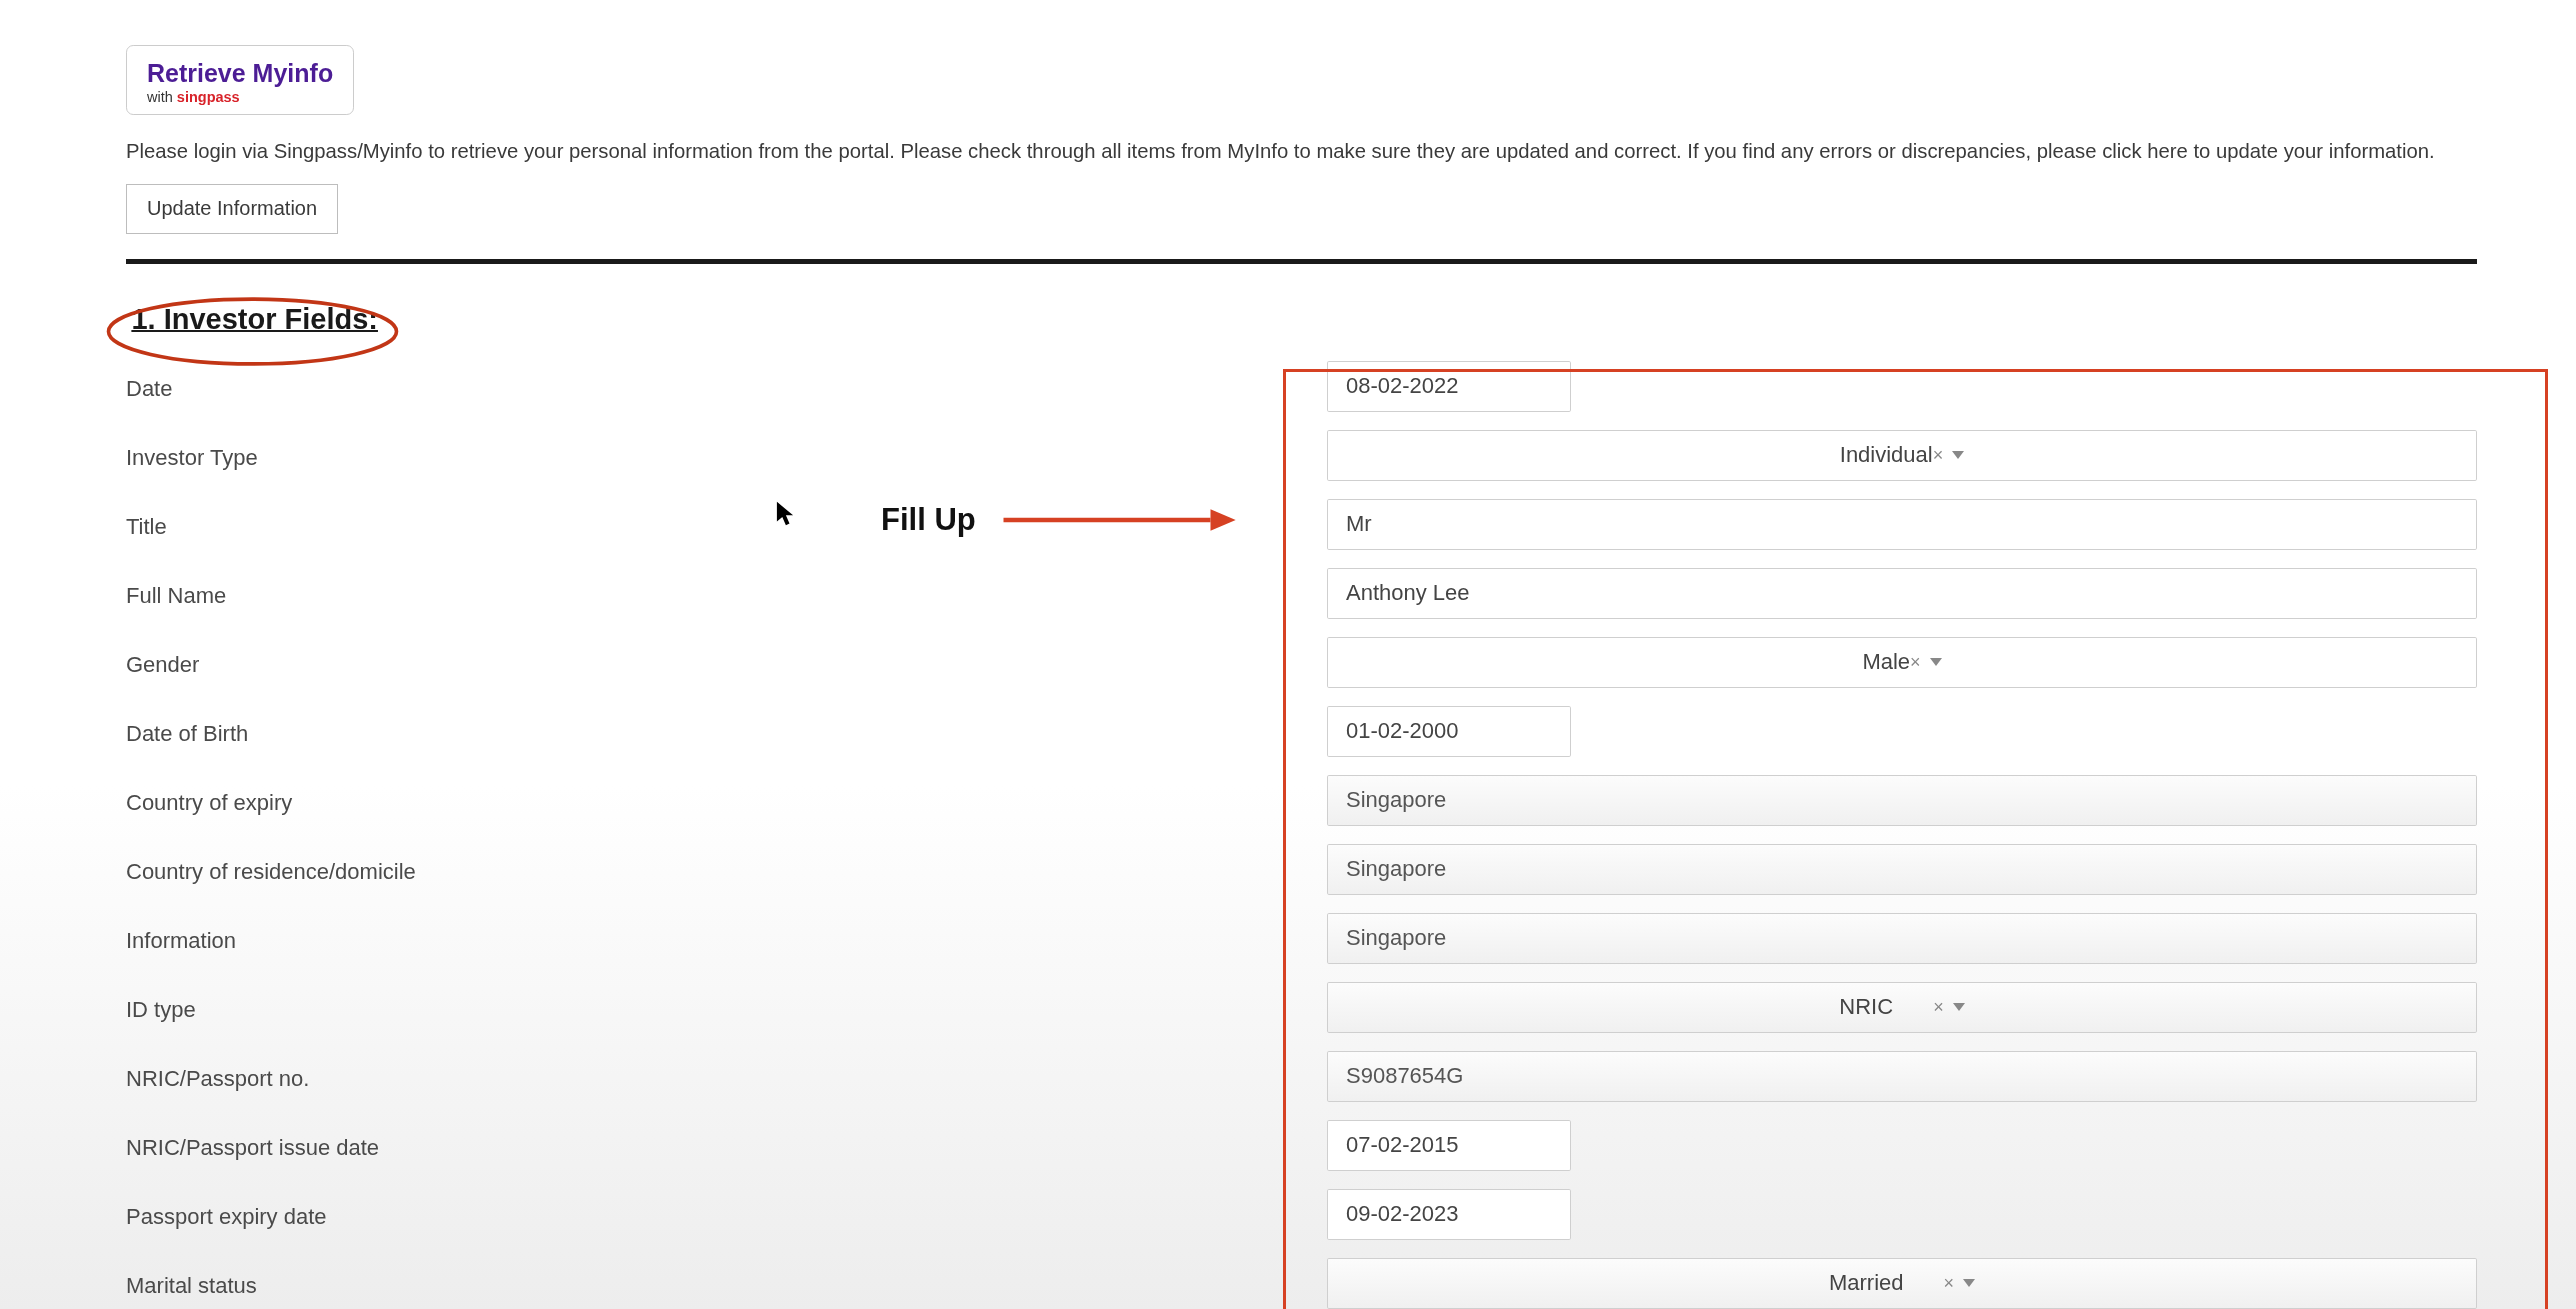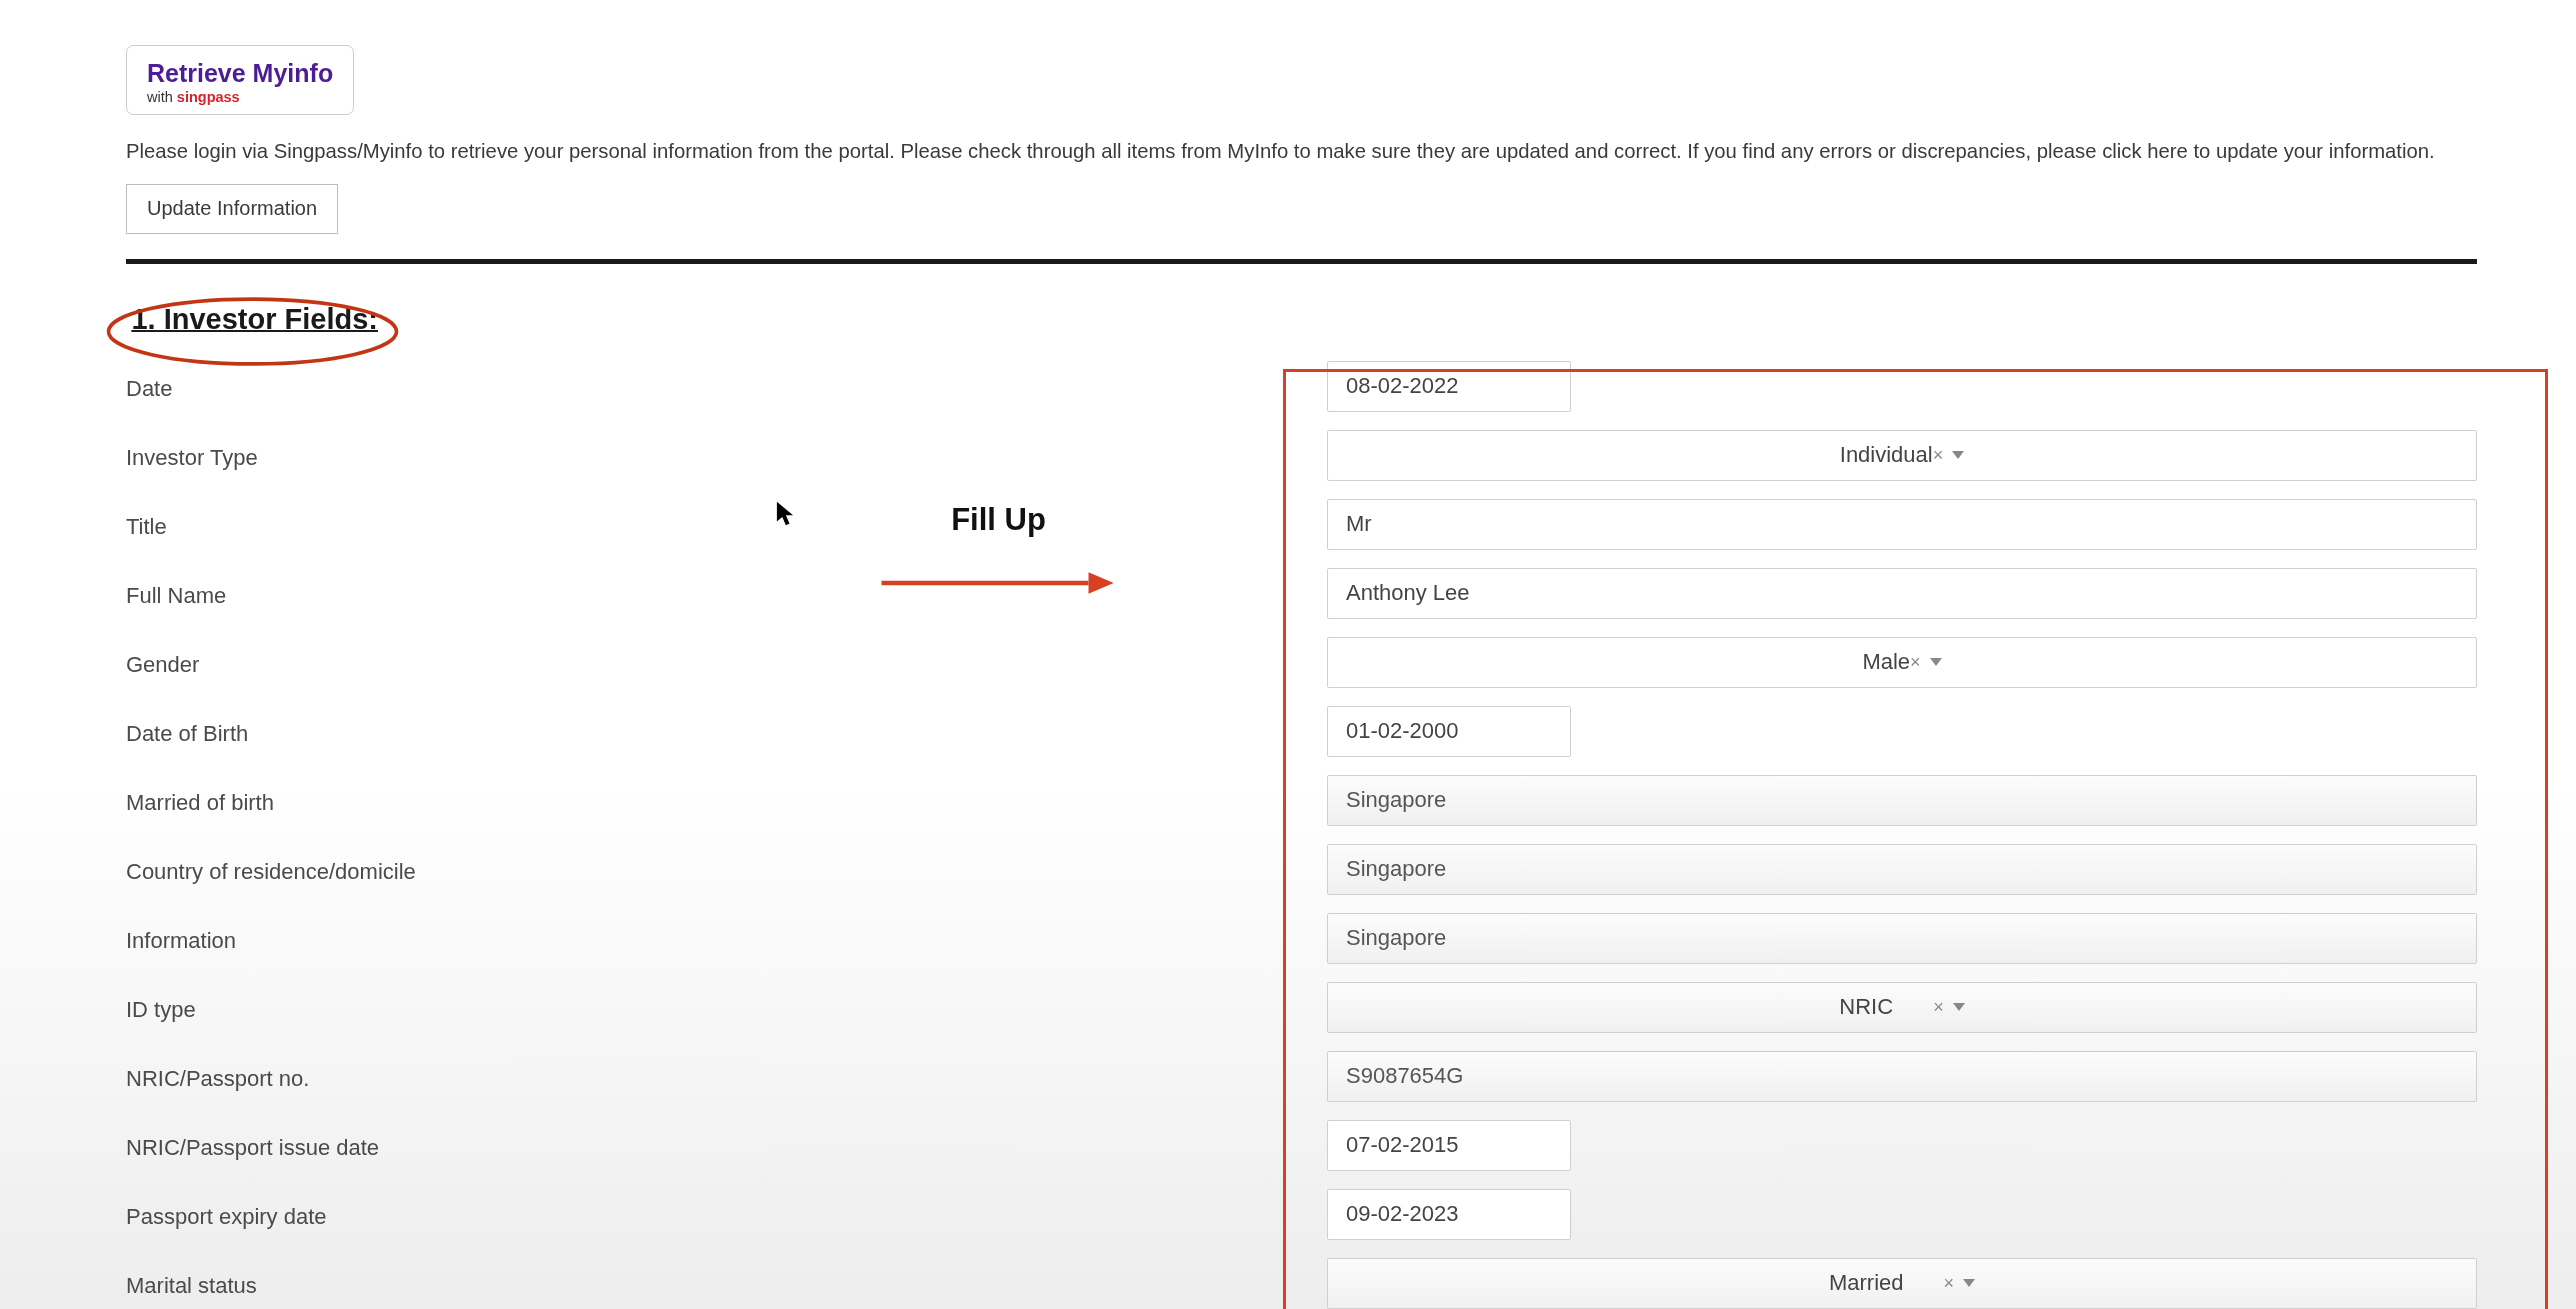--- a/index.html
+++ b/index.html
@@ -13,21 +13,21 @@
   .info-text { font-size:20.3px; color:#3a3a3a; margin-top:22px; line-height:1.4; }
   .update-btn { display:inline-block; margin-top:18px; border:1.4px solid #bdbdbd; background:#fff; padding:12.6px 20px; font-size:20px; color:#3a3a3a; cursor:pointer; }
   .divider { height:5.4px; background:#1a1a1a; margin-top:25px; }
   .section-title-wrap { position:relative; display:inline-block; margin-top:38px; }
   .section-title { font-size:29px; font-weight:700; text-decoration:underline; color:#1a1a1a; padding:1.8px 5.4px; }
   .ellipse { position:absolute; top:-11px; left:-27px; }
   .form-grid { margin-top:16.3px; }
   .row { display:flex; align-items:center; min-height:69px; }
   .label-col { width:1201px; font-size:22px; color:#4a4a4a; padding-top:5.4px; }
   .input-col { flex:1; }
-  .annot-wrap { position:absolute; left:881px; top:502px; display:flex; align-items:center; gap:27px; pointer-events:none;flex-direction:column; }
+  .annot-wrap { position:absolute; left:881px; top:502px; display:flex; align-items:center; gap:27px; pointer-events:none; }
   .annot-label { font-size:31px; font-weight:700; color:#111; }
   .cursor-arrow { position:absolute; left:775px; top:500px; pointer-events:none; }
   .highlight-box { position:absolute; border:3.6px solid #d64123; pointer-events:none; }
 
   .text-input, .select-wrap, .disabled-input {
     width:100%; height:51px; border:1.4px solid #cfcfcf; background:#fff;
     font-size:22px; color:#444; padding:0 18px; border-radius:1.8px;
     display:flex; align-items:center;
   }
   .disabled-input { background:linear-gradient(#fcfcfc,#f0f0f0); color:#555; }
@@ -111,21 +111,21 @@
           </div>
         </div>
       </div>
 
       <div class="row">
         <div class="label-col">Date of Birth</div>
         <div class="input-col"><input type="text" class="native short" value="01-02-2000" style=""></div>
       </div>
 
       <div class="row">
-        <div class="label-col">Married of birth</div>
+        <div class="label-col">Country of expiry</div>
         <div class="input-col">
             <div class="disabled-input">Singapore</div>
           </div>
       </div>
 
       <div class="row">
         <div class="label-col">Country of residence/domicile</div>
         <div class="input-col">
             <div class="disabled-input">Singapore</div>
           </div>

